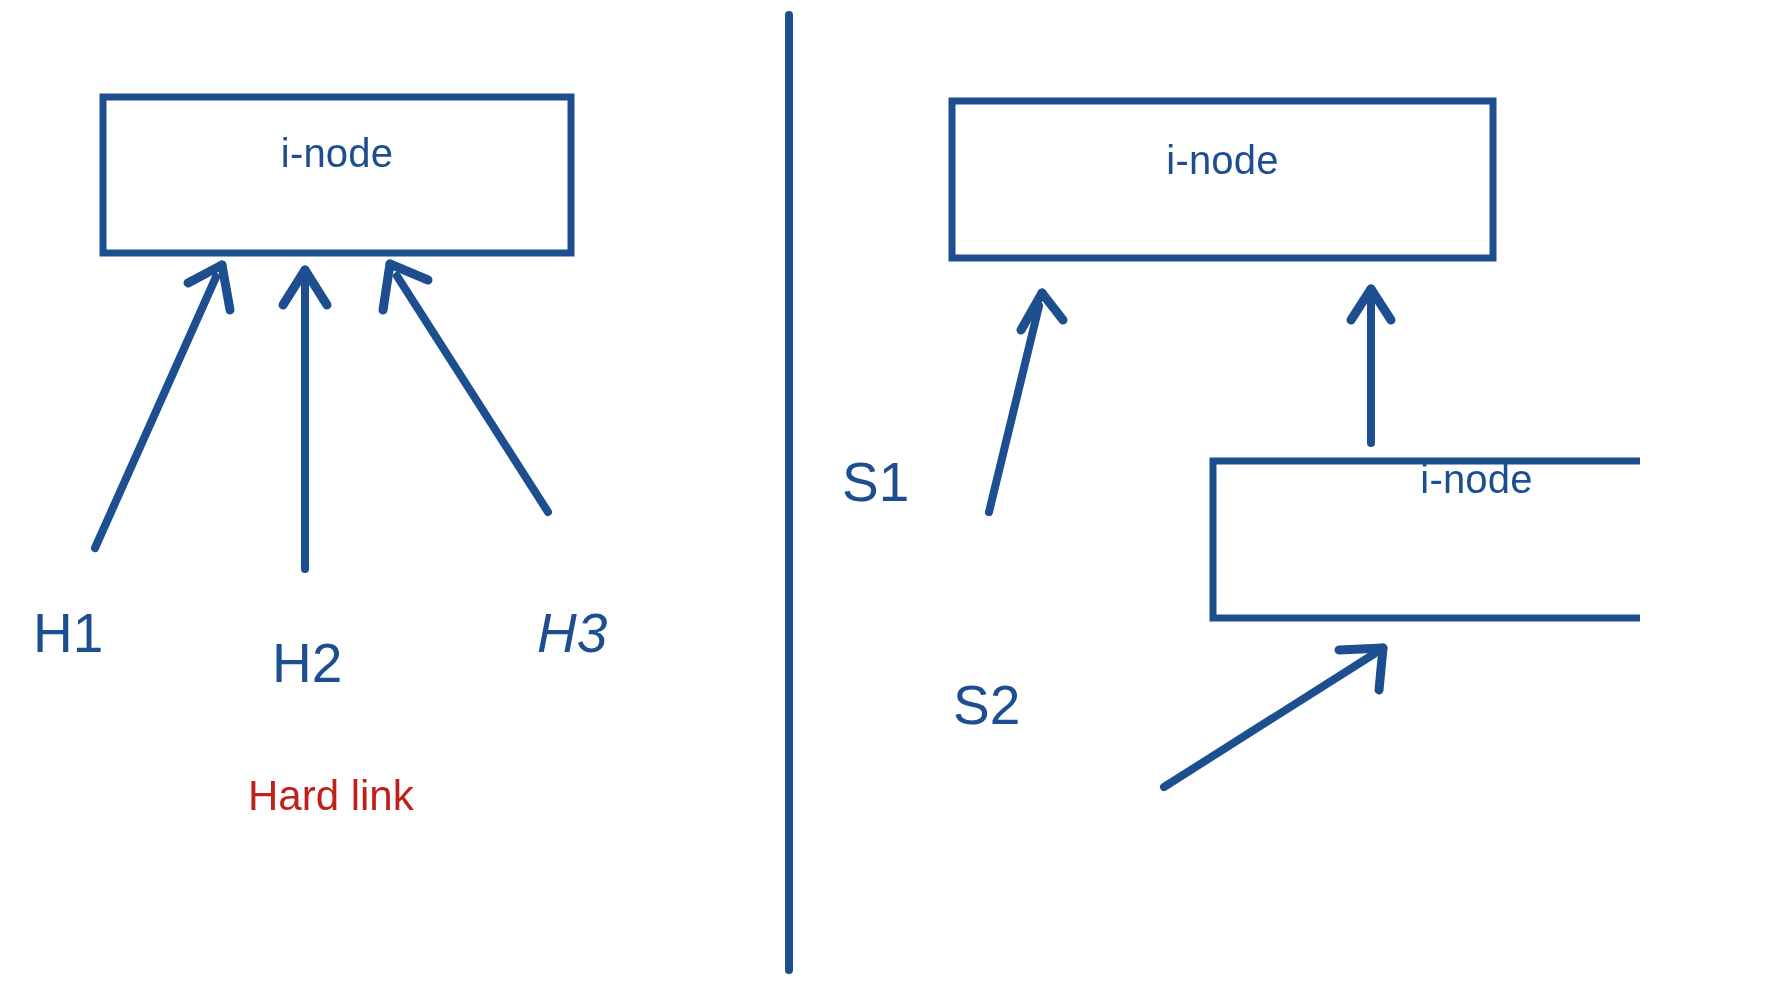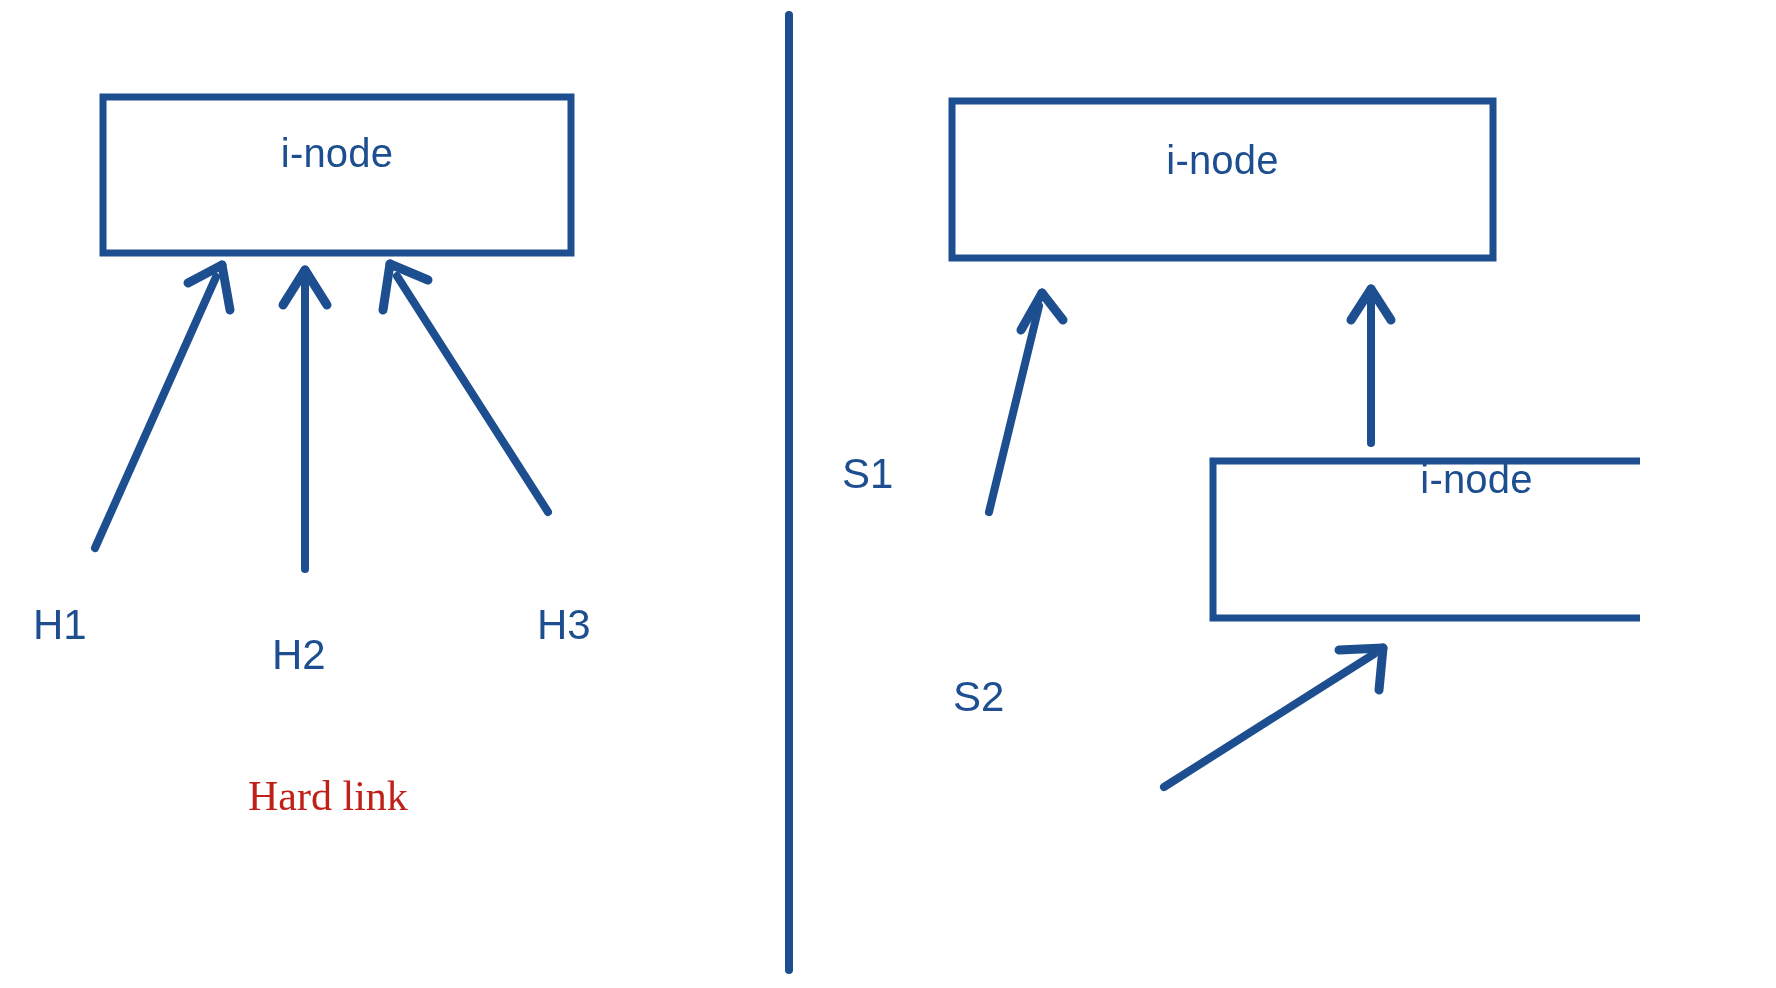--- a/index.html
+++ b/index.html
@@ -29,46 +29,46 @@
     font-size: 40px;
     font-weight: 400;
     letter-spacing: 0.2px;
     white-space: nowrap;
     user-select: none;
   }
   .link-label {
     position: absolute;
     color: #1d4e8f;
     font-family: "Liberation Sans", sans-serif;
-    font-size: 42px;
+    font-size: 55px;
     font-weight: 400;
     white-space: nowrap;
     user-select: none;
   }
   .caption {
     position: absolute;
     color: #c0201a;
     font-family: "Liberation Sans", sans-serif;
     font-size: 42px;
     font-weight: 400;
     white-space: nowrap;
     user-select: none;
   }
   
   #inode-label-hard-1 { left: 103px; top: 131px; width: 468px; text-align: center; }
   #inode-label-soft-1 { left: 952px; top: 138px; width: 541px; text-align: center; }
   #inode-label-soft-2 { left: 1213px; top: 457px; width: 527px; text-align: center; }
   
   #label-h1 { left: 33px;   top: 601px; }
   #label-h2 { left: 272px;  top: 631px; }
-  #label-h3 { left: 537px;  top: 601px; }
+  #label-h3 { left: 537px;  top: 601px; font-style: italic; }
   #label-s1 { left: 842px;  top: 450px; }
   #label-s2 { left: 953px;  top: 673px; text-align: center; }
   
-  #caption-hard { left: 248px;  top: 772px; font-family: Liberation Serif, serif; }
+  #caption-hard { left: 248px;  top: 772px; }
   #caption-soft { left: 1094px; top: 772px; }
 </style>
 </head>
 <body>
 
 <div id="canvas">
 
   <svg id="diagram-svg" viewBox="0 0 1776 988" xmlns="http://www.w3.org/2000/svg">
 
     <rect x="103" y="97" width="468" height="156" fill="none" stroke="#1d4e8f" stroke-width="7"></rect>

